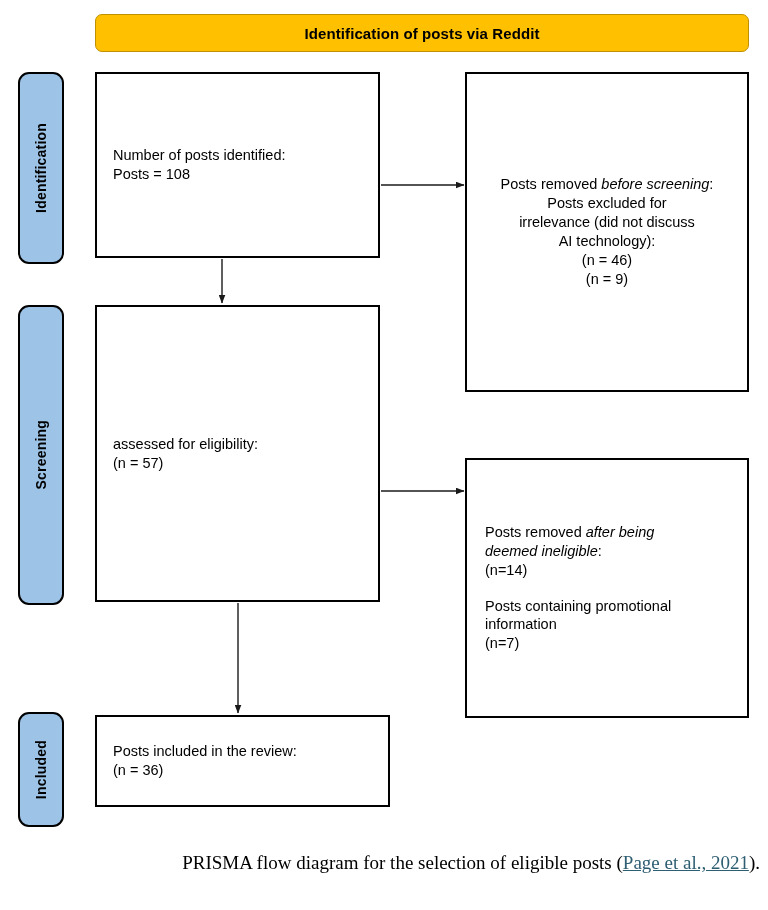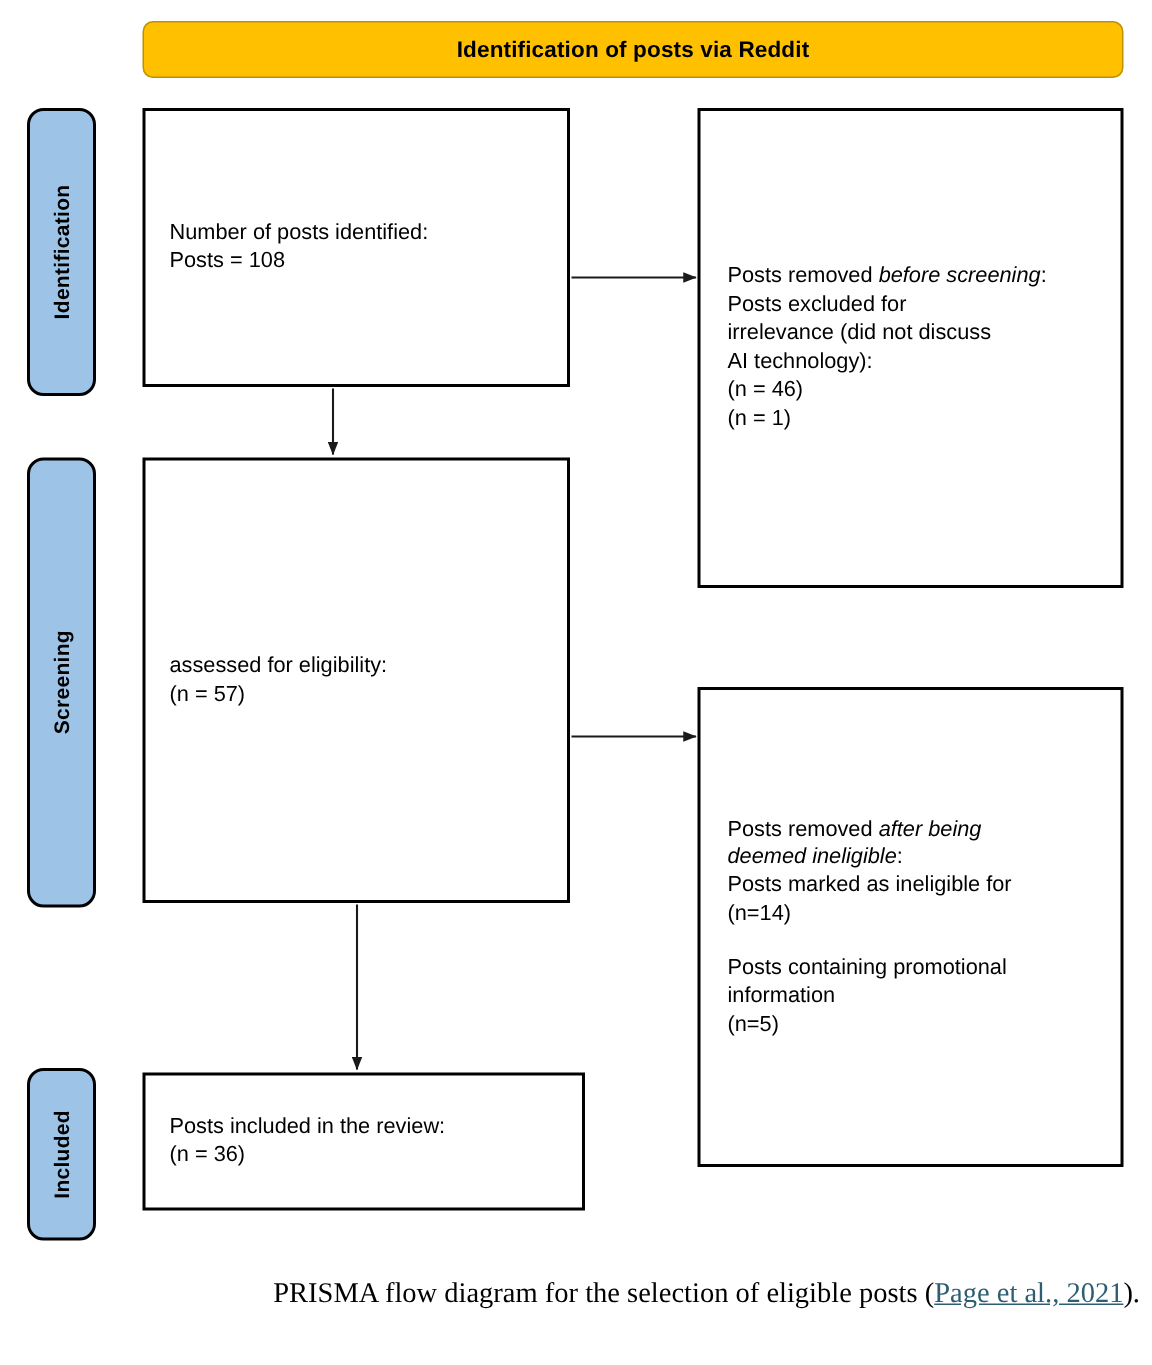--- a/index.html
+++ b/index.html
@@ -91,22 +91,22 @@
   }
   .ind1 { padding-left: 42px; }
   .ind2 { padding-left: 75px; }
   .ind3 { padding-left: 92px; }
   .gap  { height: 17px; }
   .it   { font-style: italic; }
 
   #box-identified   { left: 95px;  top: 72px;  width: 285px; height: 186px; }
   #box-screened     { left: 95px;  top: 305px; width: 285px; height: 297px; }
   #box-included     { left: 95px;  top: 715px; width: 295px; height: 92px;  }
-  #box-removed-pre  { left: 465px; top: 72px;  width: 284px; height: 320px; }
-  #box-removed-post { left: 465px; top: 458px; width: 284px; height: 320px; }
+  #box-removed-pre  { left: 465px; top: 72px;  width: 284px; height: 320px; align-items: center; }
+  #box-removed-post { left: 465px; top: 458px; width: 284px; height: 260px; }
 
   #box-identified .box-text,
   #box-screened   .box-text,
   #box-included   .box-text { padding: 0 16px; }
 
   #box-removed-pre .box-text,
   #box-removed-post .box-text { padding: 0 18px; }
 
   
   #arrows {
@@ -168,32 +168,31 @@
     <div class="box-text">Posts included in the review:</div>
     <div class="box-text ind2">(n = 36)</div>
   </div>
 
   <div class="box" id="box-removed-pre">
     <div class="box-text"><span>Posts removed </span><span class="it">before screening</span><span>:</span></div>
     <div class="box-text ind1">Posts excluded for</div>
     <div class="box-text ind1">irrelevance (did not discuss</div>
     <div class="box-text ind1">AI technology):</div>
     <div class="box-text ind3">(n = 46)</div>
-    <div class="box-text ind3">(n = 1)</div>
+    <div class="box-text ind3">(n = 9)</div>
   </div>
 
   <div class="box" id="box-removed-post">
     <div class="box-text"><span>Posts removed </span><span class="it">after being</span></div>
     <div class="box-text"><span class="it">deemed ineligible</span><span>:</span></div>
-    <div class="box-text ind1">Posts marked as ineligible for</div>
     <div class="box-text ind3">(n=14)</div>
     <div class="gap"></div>
     <div class="box-text ind1">Posts containing promotional</div>
     <div class="box-text ind1">information</div>
-    <div class="box-text ind3">(n=5)</div>
+    <div class="box-text ind3">(n=7)</div>
   </div>
 
   <svg id="arrows" viewBox="0 0 768 840">
     <defs>
       <marker id="arrowhead" markerWidth="9" markerHeight="7" refX="8.5" refY="3.5" orient="auto" markerUnits="userSpaceOnUse">
         <polygon points="0 0, 9 3.5, 0 7" fill="#1a1a1a"></polygon>
       </marker>
     </defs>
     <line x1="381" y1="185" x2="464" y2="185" stroke="#1a1a1a" stroke-width="1.4" marker-end="url(#arrowhead)"></line>
     <line x1="222" y1="259" x2="222" y2="303" stroke="#1a1a1a" stroke-width="1.4" marker-end="url(#arrowhead)"></line>

